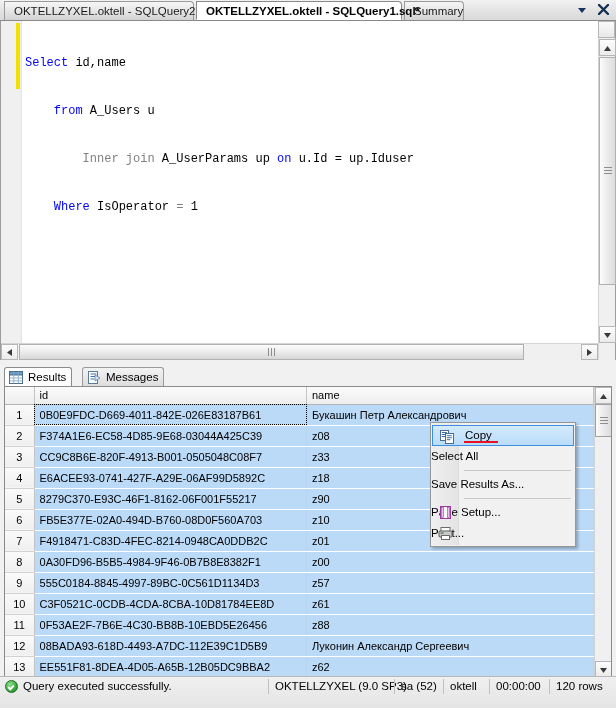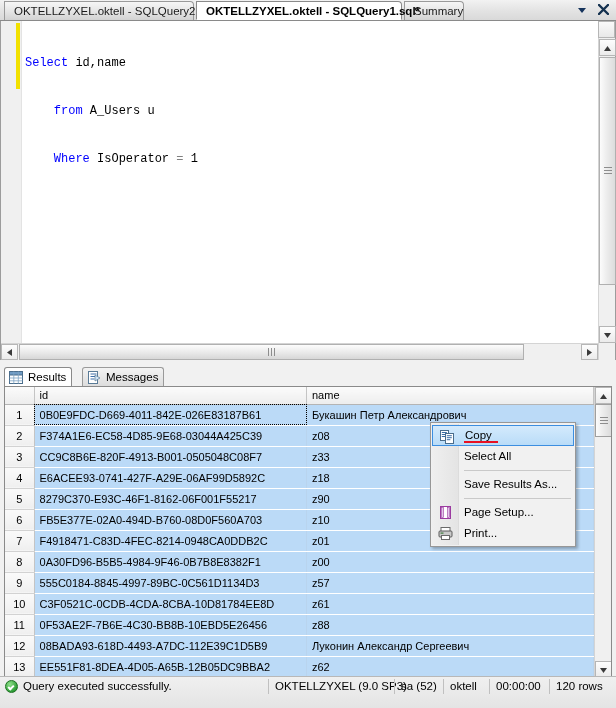--- a/index.html
+++ b/index.html
@@ -343,21 +343,20 @@
     position: absolute;
     left: 1px; top: 1px;
     width: 26px; bottom: 1px;
     background: linear-gradient(to right,#efefef,#e4e4e4);
     border-right: 1px solid #dcdcdc;
   }
   .ctxitem {
     position: relative;
     height: 21px;
     line-height: 21px;
-    padding-left: 33px;
     font-size: 11.5px;
     color: #000;
     white-space: nowrap;
     z-index: 2;
     box-sizing: border-box;
   }
   .ctxitem.selected {
     background: linear-gradient(to bottom,#d4eafc,#b9dcf8);
     border: 1px solid #3c8ee0;
     margin: 0 1px;
@@ -460,20 +459,21 @@
     </div>
   </div>
 
   <div class="editor-pane">
     <div class="editor-margin"></div>
     <div class="editor-changebar" style="top:2px;height:66px;"></div>
 
     <div class="code">
       <div><span class="kw">Select</span><span class="op"> id,name</span></div>
       <div>    <span class="kw">from</span><span class="op"> A_Users u</span></div>
+      <div>        <span class="gray">Inner join</span><span class="op"> A_UserParams up </span><span class="kw">on</span><span class="op"> u.Id = up.Iduser</span></div>
       <div>    <span class="kw">Where</span><span class="op"> IsOperator </span><span class="gray">=</span><span class="op"> 1</span></div>
     </div>
 
     <div class="vscroll">
       <div class="corner-box"></div>
       <div class="arrow up" style="top:18px;">
         <svg width="7" height="5" viewBox="0 0 7 5" style="vertical-align:middle">
             <polygon points="3.5,0 7,5 0,5" fill="#3a3a3a"></polygon>
           </svg>
       </div>

